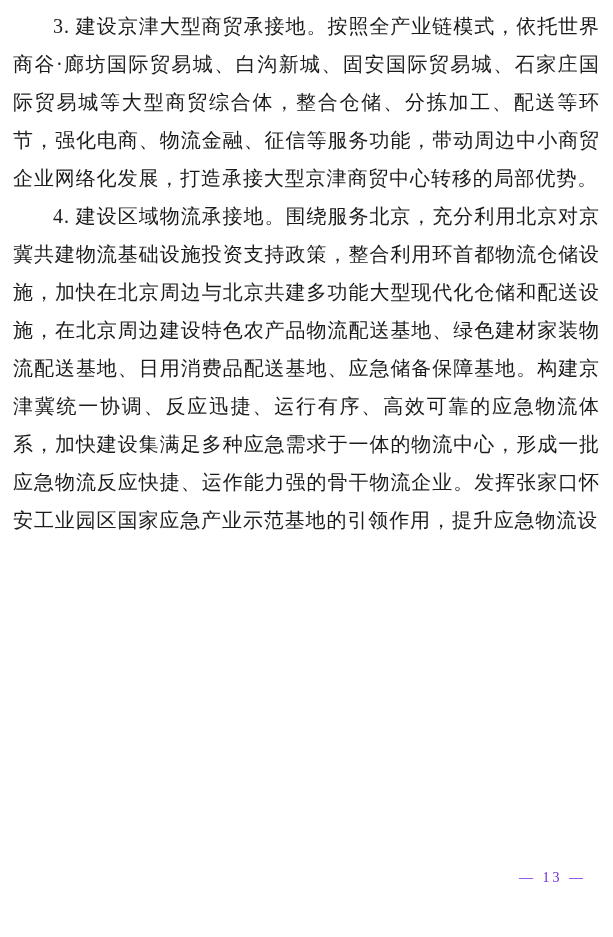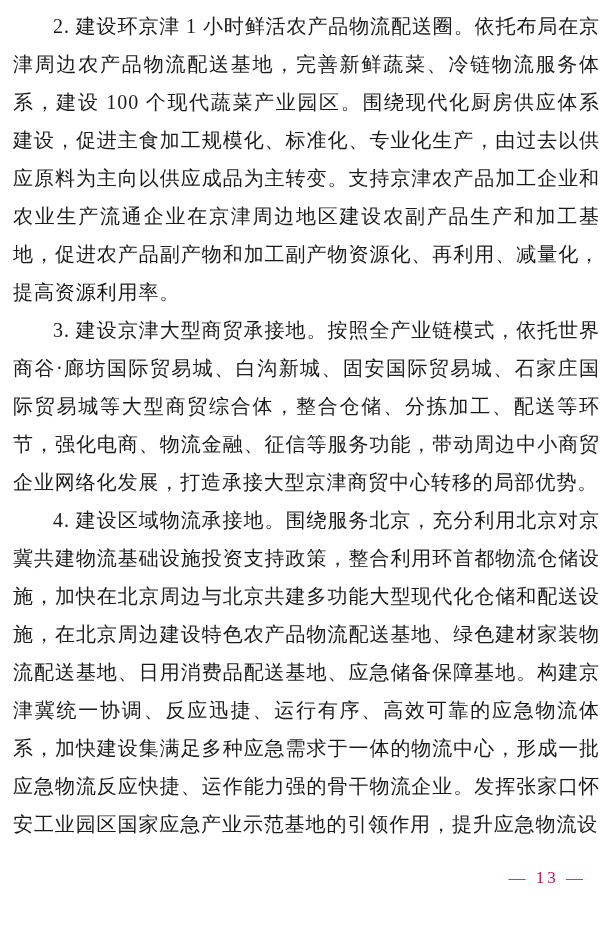--- a/index.html
+++ b/index.html
@@ -36,31 +36,30 @@
     text-justify: inter-ideograph;
     text-indent: 2em;
     letter-spacing: 0.9px;
     word-break: break-all;
     font-weight: 500;
   }
   .page-number {
     position: absolute;
     top: 867px;
     right: 27px;
-    font-size: 17px;
+    font-size: 14px;
     line-height: 22px;
-    color: #be185d;
+    color: #6d28d9;
     letter-spacing: 3px;
     white-space: nowrap;
     text-align: center;
   }
 </style>
 </head>
 <body>
 
 <div class="page">
   <div class="text-block">
-    <p class="para">2. 建设环京津 1 小时鲜活农产品物流配送圈。依托布局在京津周边农产品物流配送基地，完善新鲜蔬菜、冷链物流服务体系，建设 100 个现代蔬菜产业园区。围绕现代化厨房供应体系建设，促进主食加工规模化、标准化、专业化生产，由过去以供应原料为主向以供应成品为主转变。支持京津农产品加工企业和农业生产流通企业在京津周边地区建设农副产品生产和加工基地，促进农产品副产物和加工副产物资源化、再利用、减量化，提高资源利用率。</p>
     <p class="para">3. 建设京津大型商贸承接地。按照全产业链模式，依托世界商谷·廊坊国际贸易城、白沟新城、固安国际贸易城、石家庄国际贸易城等大型商贸综合体，整合仓储、分拣加工、配送等环节，强化电商、物流金融、征信等服务功能，带动周边中小商贸企业网络化发展，打造承接大型京津商贸中心转移的局部优势。</p>
     <p class="para">4. 建设区域物流承接地。围绕服务北京，充分利用北京对京冀共建物流基础设施投资支持政策，整合利用环首都物流仓储设施，加快在北京周边与北京共建多功能大型现代化仓储和配送设施，在北京周边建设特色农产品物流配送基地、绿色建材家装物流配送基地、日用消费品配送基地、应急储备保障基地。构建京津冀统一协调、反应迅捷、运行有序、高效可靠的应急物流体系，加快建设集满足多种应急需求于一体的物流中心，形成一批应急物流反应快捷、运作能力强的骨干物流企业。发挥张家口怀安工业园区国家应急产业示范基地的引领作用，提升应急物流设</p>
   </div>
   <div class="page-number">— 13 —</div>
 </div>
 
 </body></html>

